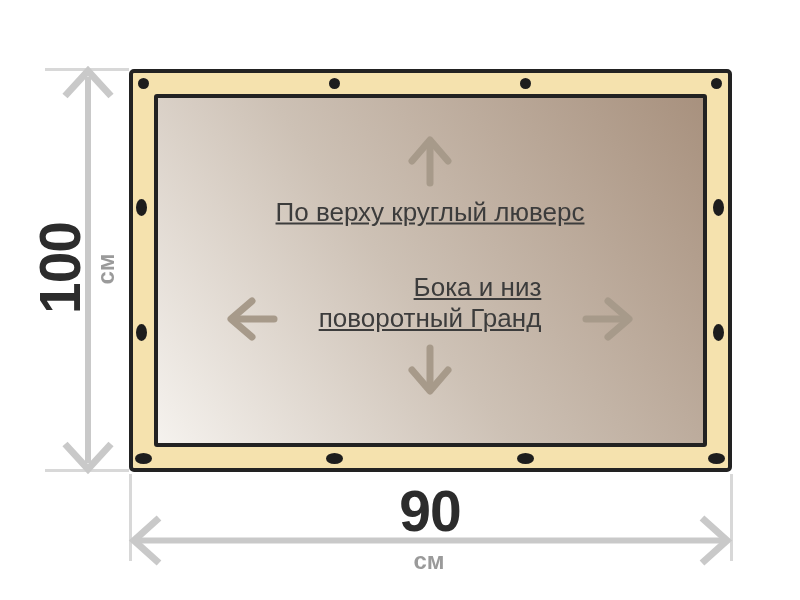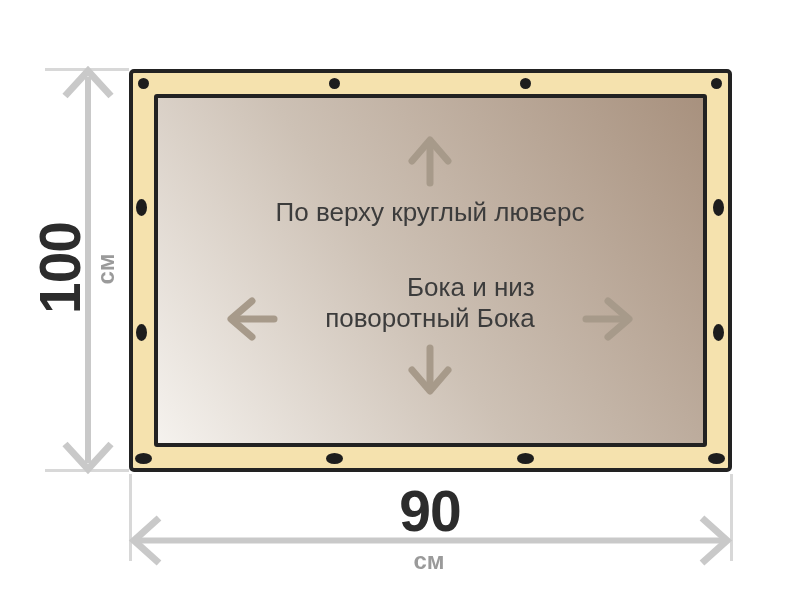--- a/index.html
+++ b/index.html
@@ -48,20 +48,21 @@
   .grommet.oval-v { width: 11px; height: 17px; }
   
   .note {
     position: absolute;
     color: #3c3c3c;
     font-size: 26px;
     line-height: 31px;
     white-space: nowrap;
     transform: translate(-50%, -50%);
     text-align: center;
+    text-decoration: underline;
   }
   
   .dim-value {
     position: absolute;
     color: #2c2c2c;
     font-size: 57px;
     font-weight: 700;
     letter-spacing: -1px;
     white-space: nowrap;
     transform: translate(-50%, -50%);
@@ -139,21 +140,21 @@
       <line x1="7" y1="22" x2="48" y2="22"></line>
   </svg>
   <svg class="dir-arrow" style="left:582px; top:297px;" width="52" height="44" viewBox="0 0 52 44" fill="none" stroke="#a79a8a" stroke-width="7" stroke-linecap="round" stroke-linejoin="round">
     <polyline points="26,4 47,22 26,40"></polyline>
       <line x1="4" y1="22" x2="45" y2="22"></line>
   </svg>
 
   <div class="note" style="left:430px; top:212px;">По верху круглый люверс</div>
   <div class="note" style="left:430px; top:303px;text-align:right;">
     <div>Бока и низ</div>
-    <div>поворотный Бока</div>
+    <div>поворотный Гранд</div>
   </div>
 
   <div class="dim-value vert" style="left:60px; top:268px;">100</div>
   <div class="dim-unit vert" style="left:106px; top:269px;">см</div>
   <div class="dim-value" style="left:430px; top:511px;">90</div>
   <div class="dim-unit" style="left:429px; top:561px;">см</div>
 
 </div>
 
 </body></html>

